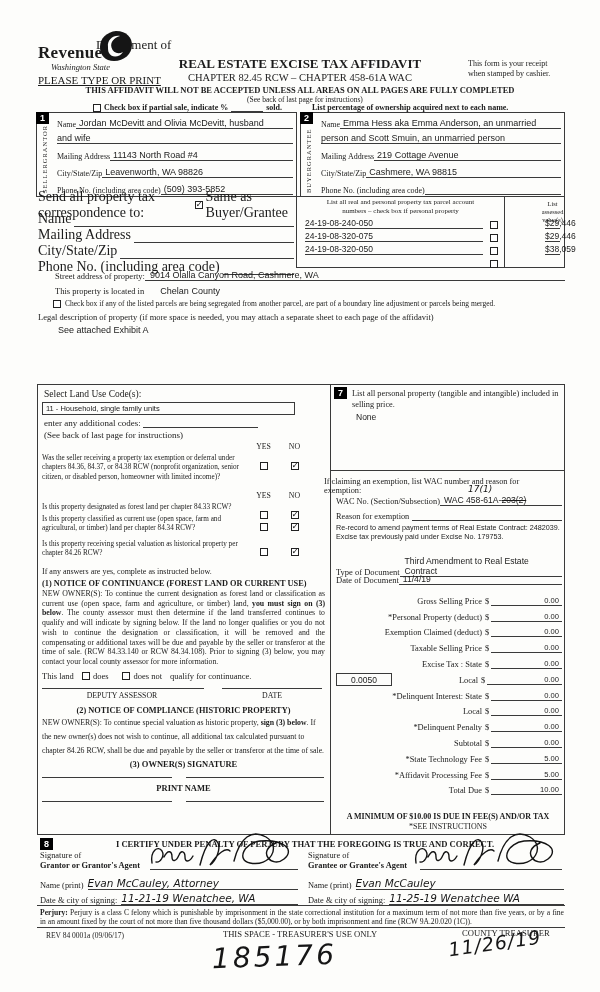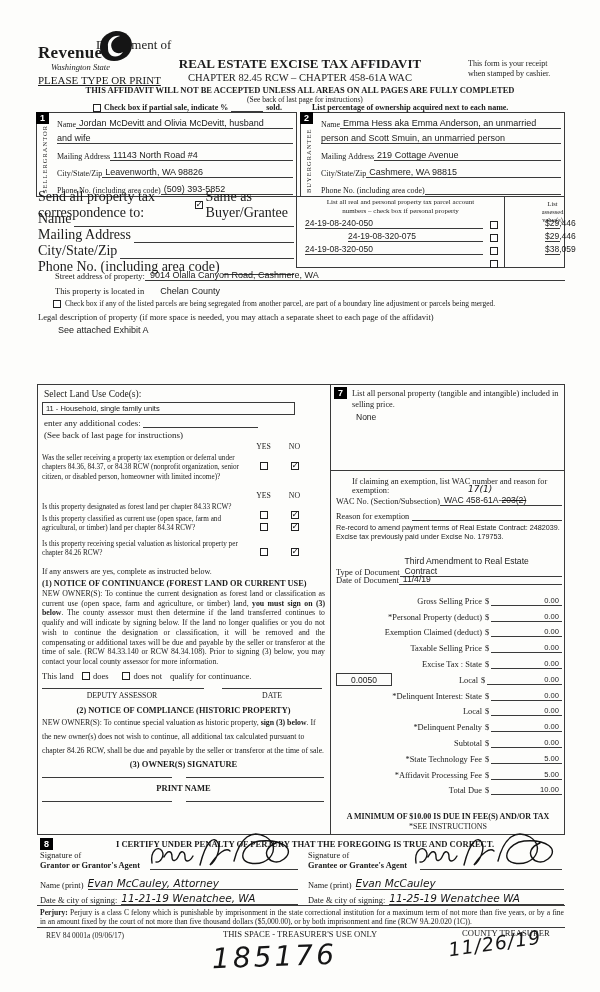--- a/index.html
+++ b/index.html
@@ -145,21 +145,21 @@
   <div class="abs box" style="left:296px;top:196px;width:209px;height:72px;">
     <div class="ctr" style="font-size:7px;line-height:8.5px;padding-top:1px;">
       <div>List all real and personal property tax parcel account</div>
       <div>numbers – check box if personal property</div>
     </div>
     <div style="padding:1px 6px 0 8px;">
       <div class="frow" style="height:13px;">
         <span class="ul flex1 sans" style="font-size:8.5px;margin-top:12px;">24-19-08-240-050</span>
         <span class="cb" style="margin-left:7px;"></span>
       </div>
-      <div class="frow" style="height:13px;margin-left:43px;">
+      <div class="frow" style="height:13px;">
         <span class="ul flex1 sans" style="font-size:8.5px;">24-19-08-320-075</span>
         <span class="cb" style="margin-left:7px;"></span>
       </div>
       <div class="frow" style="height:13px;">
         <span class="ul flex1 sans" style="font-size:8.5px;">24-19-08-320-050</span>
         <span class="cb" style="margin-left:7px;"></span>
       </div>
       <div class="frow" style="height:13px;">
         <span class="ul flex1 sans" style="font-size:8.5px;"></span>
         <span class="cb" style="margin-left:7px;"></span>
@@ -273,21 +273,21 @@
   <div class="abs ul" style="left:186px;top:777px;width:138px;"></div>
   <div class="abs b ctr" style="left:42px;top:783px;width:283px;font-size:8.5px;">PRINT NAME</div>
   <div class="abs ul" style="left:42px;top:801px;width:130px;"></div>
   <div class="abs ul" style="left:186px;top:801px;width:138px;"></div>
 
   <span class="numsq abs" style="left:334px;top:387px;">7</span>
   <div class="abs" style="left:352px;top:389px;width:207px;font-size:8.3px;line-height:10.5px;">List all  personal property (tangible and intangible) included in selling price.</div>
   <div class="abs sans" style="left:356px;top:412px;font-size:8.5px;">None</div>
 
   <div class="abs" style="left:331px;top:470px;width:234px;border-top:1px solid #3a3a3a;"></div>
-  <div class="abs" style="left:352px;top:477px;width:226px;font-size:8.3px;">If claiming an exemption, list WAC number and reason for exemption:</div>
+  <div class="abs" style="left:324px;top:477px;width:226px;font-size:8.3px;">If claiming an exemption, list WAC number and reason for exemption:</div>
   <div class="abs hand" style="left:468px;top:484px;font-size:9px;">17(1)</div>
   <div class="abs frow" style="left:336px;top:495px;width:226px;font-size:8.3px;">
     <span>WAC No. (Section/Subsection)</span>
     <span class="ul flex1 sans" style="font-size:8.6px;padding-left:4px;"><span>WAC 458-61A-</span><span style="text-decoration:line-through;">203(2)</span></span>
   </div>
   <div class="abs frow" style="left:336px;top:512px;width:226px;font-size:8.3px;">
     <span>Reason for exemption</span>
     <span class="ul flex1" style="margin-left:3px;"></span>
   </div>
   <div class="abs sans" style="left:336px;top:524px;width:228px;font-size:7.2px;line-height:8.8px;">Re-record to amend payment terms of Real Estate Contract: 2482039. Excise tax previously paid under Excise No. 179753.</div>

